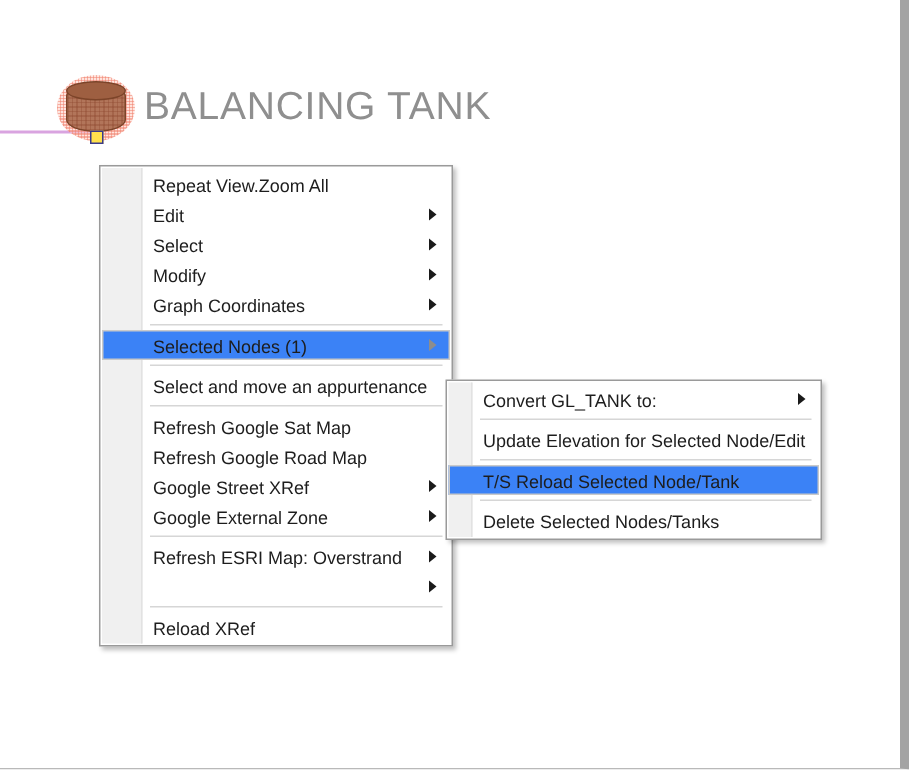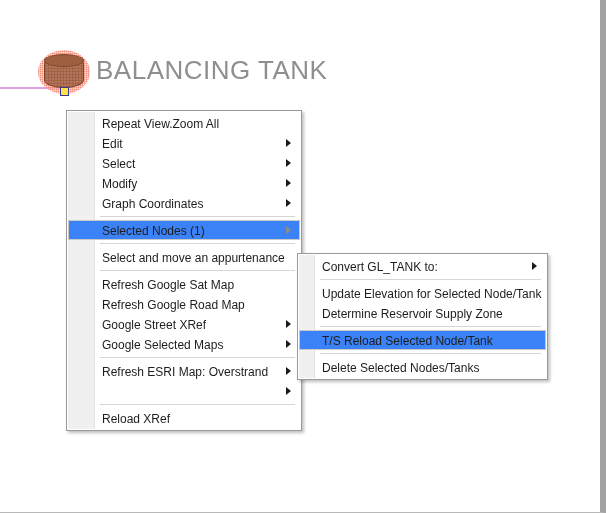--- a/index.html
+++ b/index.html
@@ -227,36 +227,35 @@
         <div class="menu-item"><span>Modify</span><span class="arrow"></span></div>
         <div class="menu-item"><span>Graph Coordinates</span><span class="arrow"></span></div>
         <div class="menu-sep"></div>
         <div class="menu-item highlighted"><span>Selected Nodes (1)</span><span class="arrow"></span></div>
         <div class="menu-sep"></div>
         <div class="menu-item"><span>Select and move an appurtenance</span></div>
         <div class="menu-sep"></div>
         <div class="menu-item"><span>Refresh Google Sat Map</span></div>
         <div class="menu-item"><span>Refresh Google Road Map</span></div>
         <div class="menu-item"><span>Google Street XRef</span><span class="arrow"></span></div>
-        <div class="menu-item"><span>Google Selected Maps</span><span class="arrow"></span></div>
+        <div class="menu-item"><span>Google External Zone</span><span class="arrow"></span></div>
         <div class="menu-sep"></div>
         <div class="menu-item"><span>Refresh ESRI Map: Overstrand</span><span class="arrow"></span></div>
         <div class="menu-item"><span class="arrow"></span></div>
         <div class="menu-sep"></div>
         <div class="menu-item"><span>Reload XRef</span></div>
       </div>
   </div>
 
   <div class="menu" id="sub-menu">
     <div class="menu-gutter"></div>
     <div id="sub-menu-items">
         <div class="menu-item"><span>Convert GL_TANK to:</span><span class="arrow"></span></div>
         <div class="menu-sep"></div>
-        <div class="menu-item"><span>Update Elevation for Selected Node/Tank</span></div>
-        <div class="menu-item"><span>Determine Reservoir Supply Zone</span></div>
+        <div class="menu-item"><span>Update Elevation for Selected Node/Edit</span></div>
         <div class="menu-sep"></div>
         <div class="menu-item highlighted"><span>T/S Reload Selected Node/Tank</span></div>
         <div class="menu-sep"></div>
         <div class="menu-item"><span>Delete Selected Nodes/Tanks</span></div>
       </div>
   </div>
 
 </div>
 
 </body></html>

